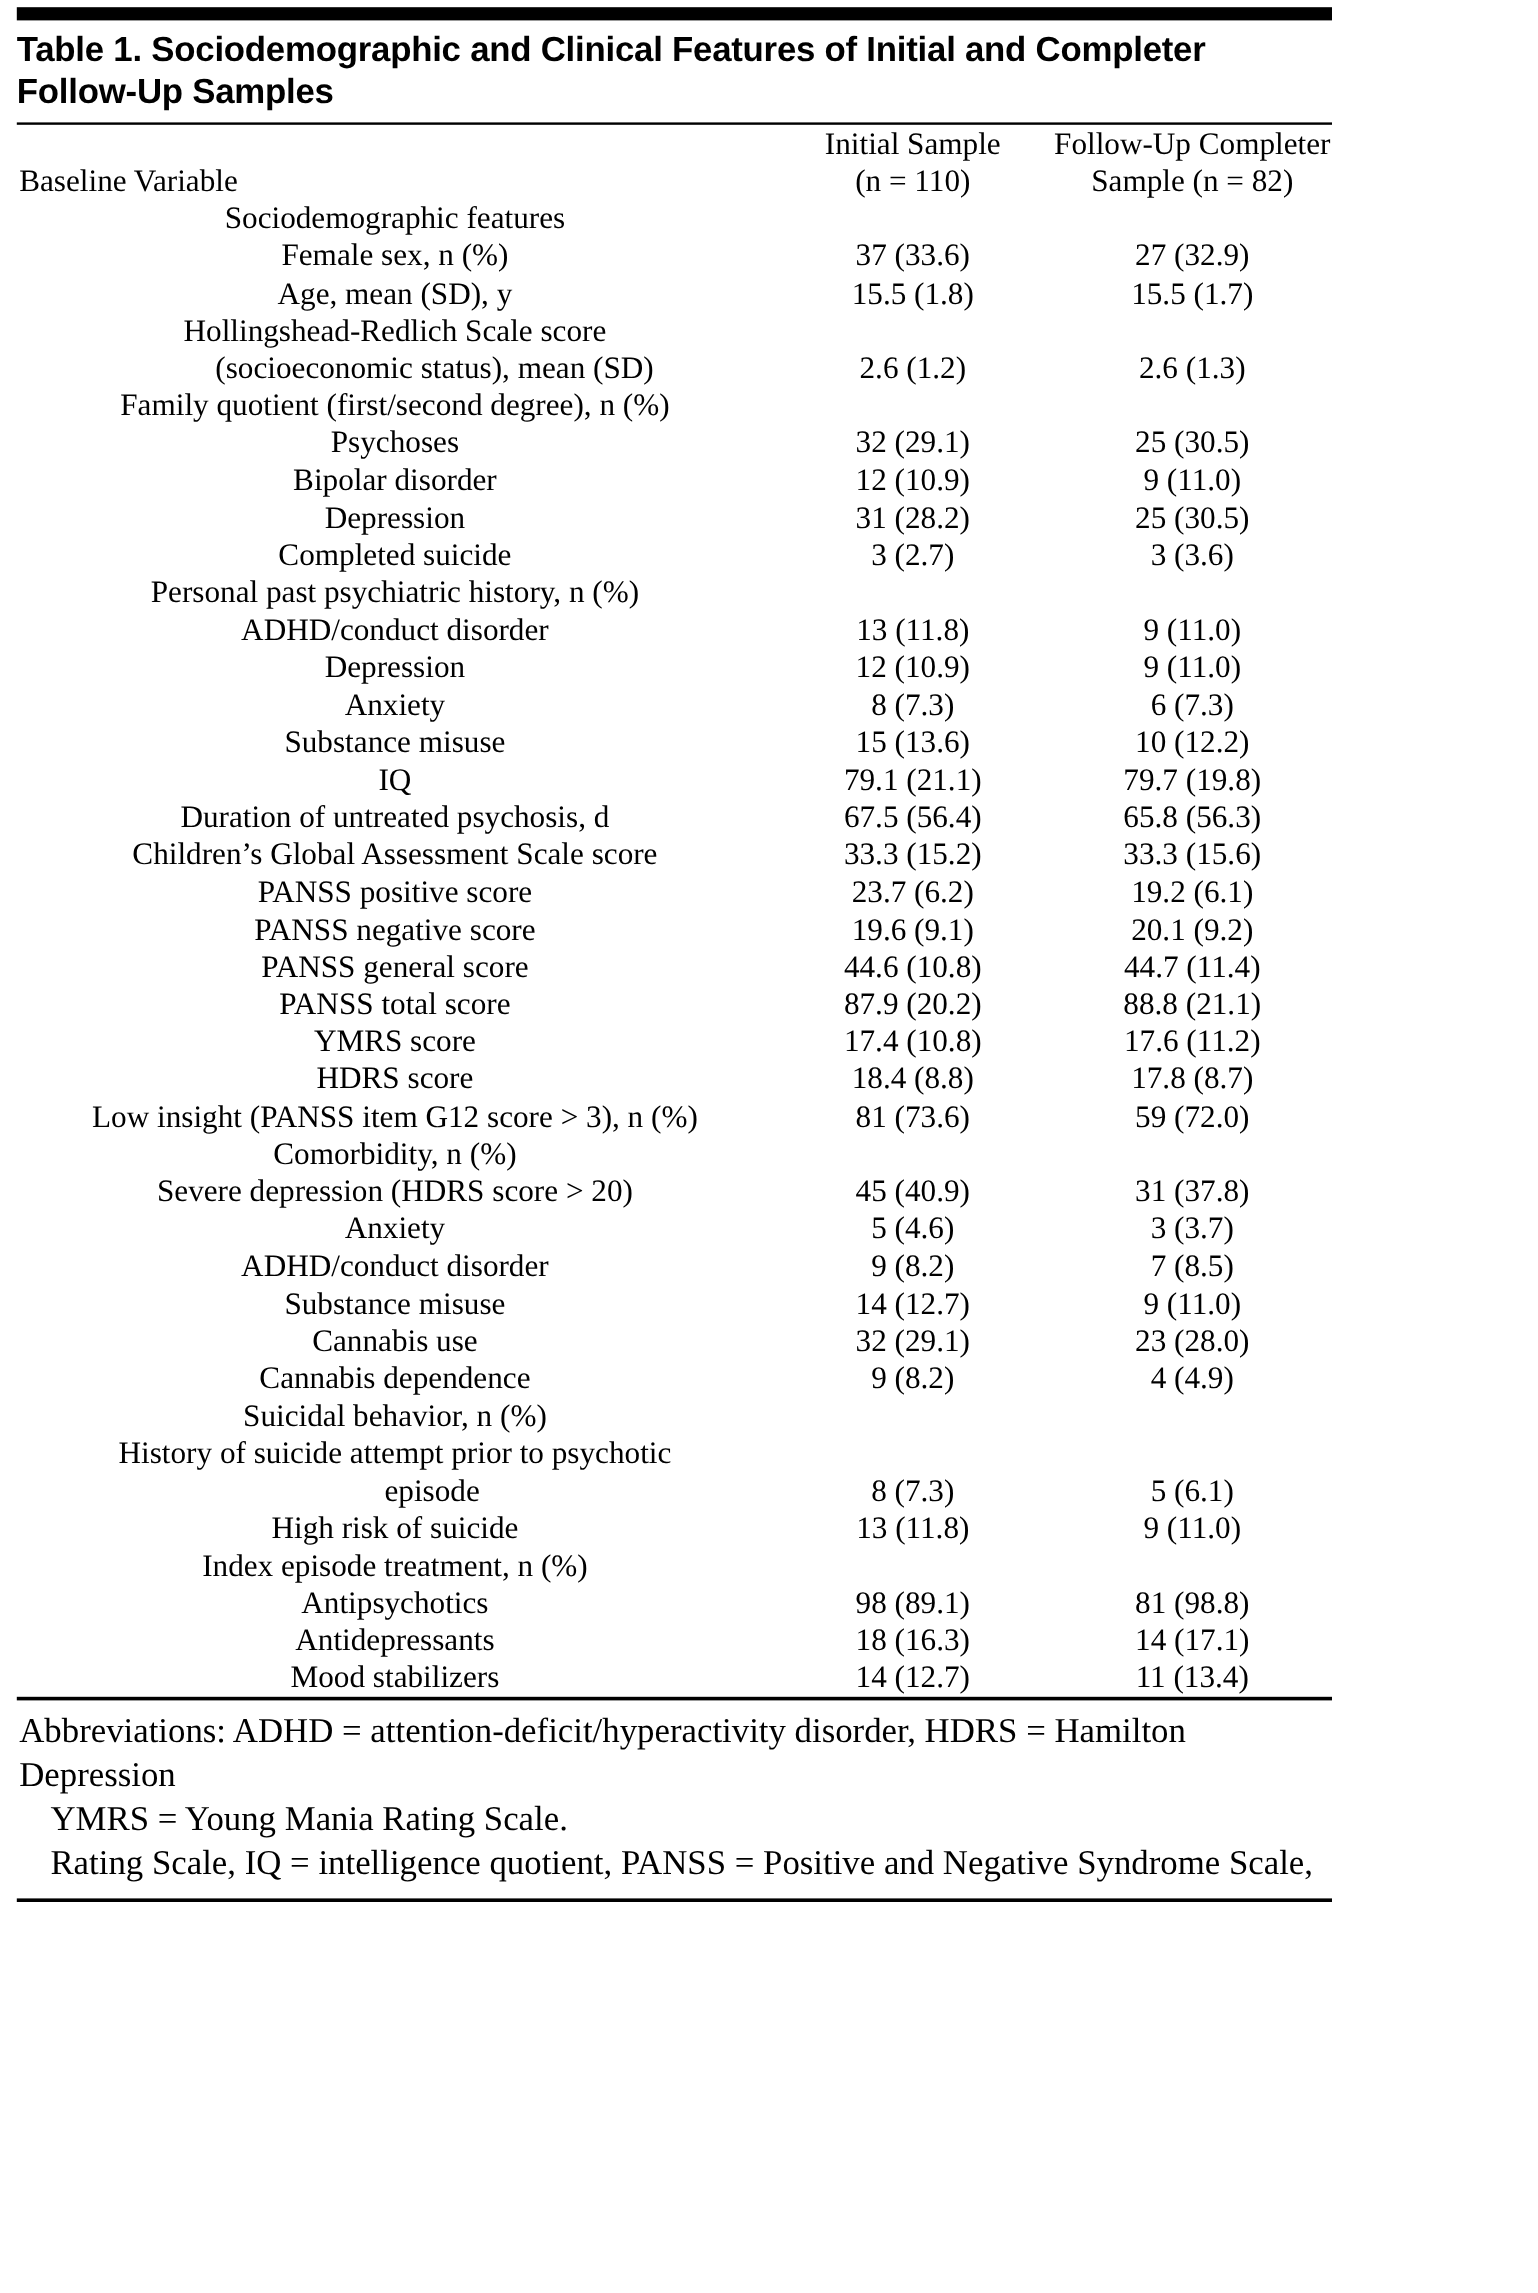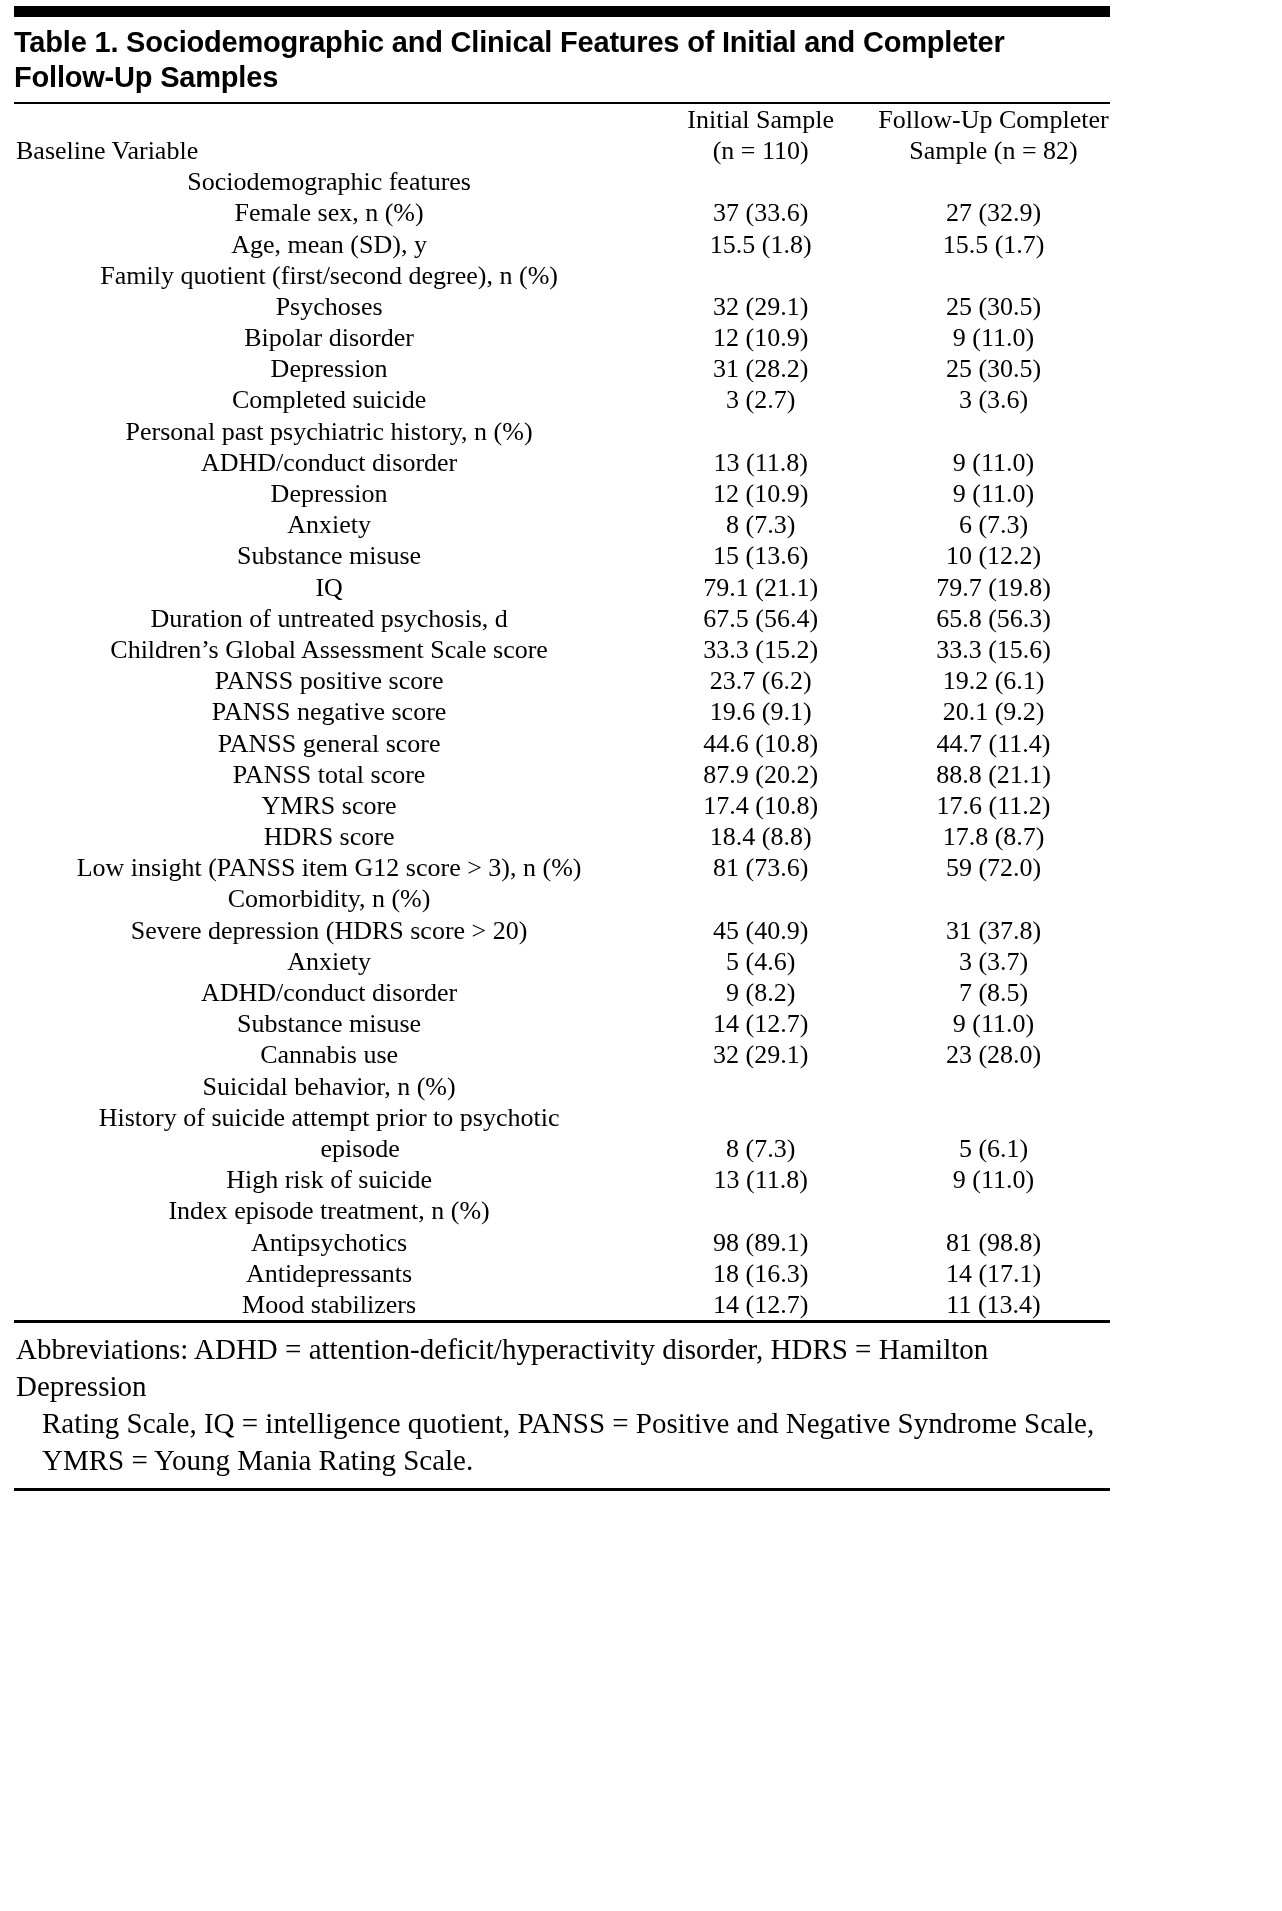--- a/index.html
+++ b/index.html
@@ -140,20 +140,25 @@
           <td class="varcell ind1"><span>Female sex, n (%)</span></td>
           <td class="num">37 (33.6)</td>
           <td class="num">27 (32.9)</td>
         </tr>
         <tr>
           <td class="varcell ind1"><span>Age, mean (SD), y</span></td>
           <td class="num">15.5 (1.8)</td>
           <td class="num">15.5 (1.7)</td>
         </tr>
         <tr>
+          <td class="varcell ind1"><span>Hollingshead-Redlich Scale score</span><span class="wrap2">(socioeconomic status), mean (SD)</span></td>
+          <td class="num">2.6 (1.2)</td>
+          <td class="num">2.6 (1.3)</td>
+        </tr>
+        <tr>
           <td class="varcell ind0"><span>Family quotient (first/second degree), n (%)</span></td>
           <td class="num"></td>
           <td class="num"></td>
         </tr>
         <tr>
           <td class="varcell ind1"><span>Psychoses</span></td>
           <td class="num">32 (29.1)</td>
           <td class="num">25 (30.5)</td>
         </tr>
         <tr>
@@ -270,20 +275,25 @@
           <td class="varcell ind1"><span>Substance misuse</span></td>
           <td class="num">14 (12.7)</td>
           <td class="num">9 (11.0)</td>
         </tr>
         <tr>
           <td class="varcell ind2"><span>Cannabis use</span></td>
           <td class="num">32 (29.1)</td>
           <td class="num">23 (28.0)</td>
         </tr>
         <tr>
+          <td class="varcell ind2"><span>Cannabis dependence</span></td>
+          <td class="num">9 (8.2)</td>
+          <td class="num">4 (4.9)</td>
+        </tr>
+        <tr>
           <td class="varcell ind0"><span>Suicidal behavior, n (%)</span></td>
           <td class="num"></td>
           <td class="num"></td>
         </tr>
         <tr>
           <td class="varcell ind1"><span>History of suicide attempt prior to psychotic</span><span class="wrap2b">episode</span></td>
           <td class="num">8 (7.3)</td>
           <td class="num">5 (6.1)</td>
         </tr>
         <tr>
@@ -311,18 +321,18 @@
           <td class="num">14 (12.7)</td>
           <td class="num">11 (13.4)</td>
         </tr>
       </tbody>
   </table>
 
   <div class="rule-med"></div>
 
   <div class="footnote">
     <span>Abbreviations: ADHD = attention-deficit/hyperactivity disorder, HDRS = Hamilton Depression</span>
+    <span class="cont">YMRS = Young Mania Rating Scale.</span>
     <span class="cont">Rating Scale, IQ = intelligence quotient, PANSS = Positive and Negative Syndrome Scale,</span>
-    <span class="cont">YMRS = Young Mania Rating Scale.</span>
   </div>
 
   <div class="bottom-rule"></div>
 </div>
 
 </body></html>

